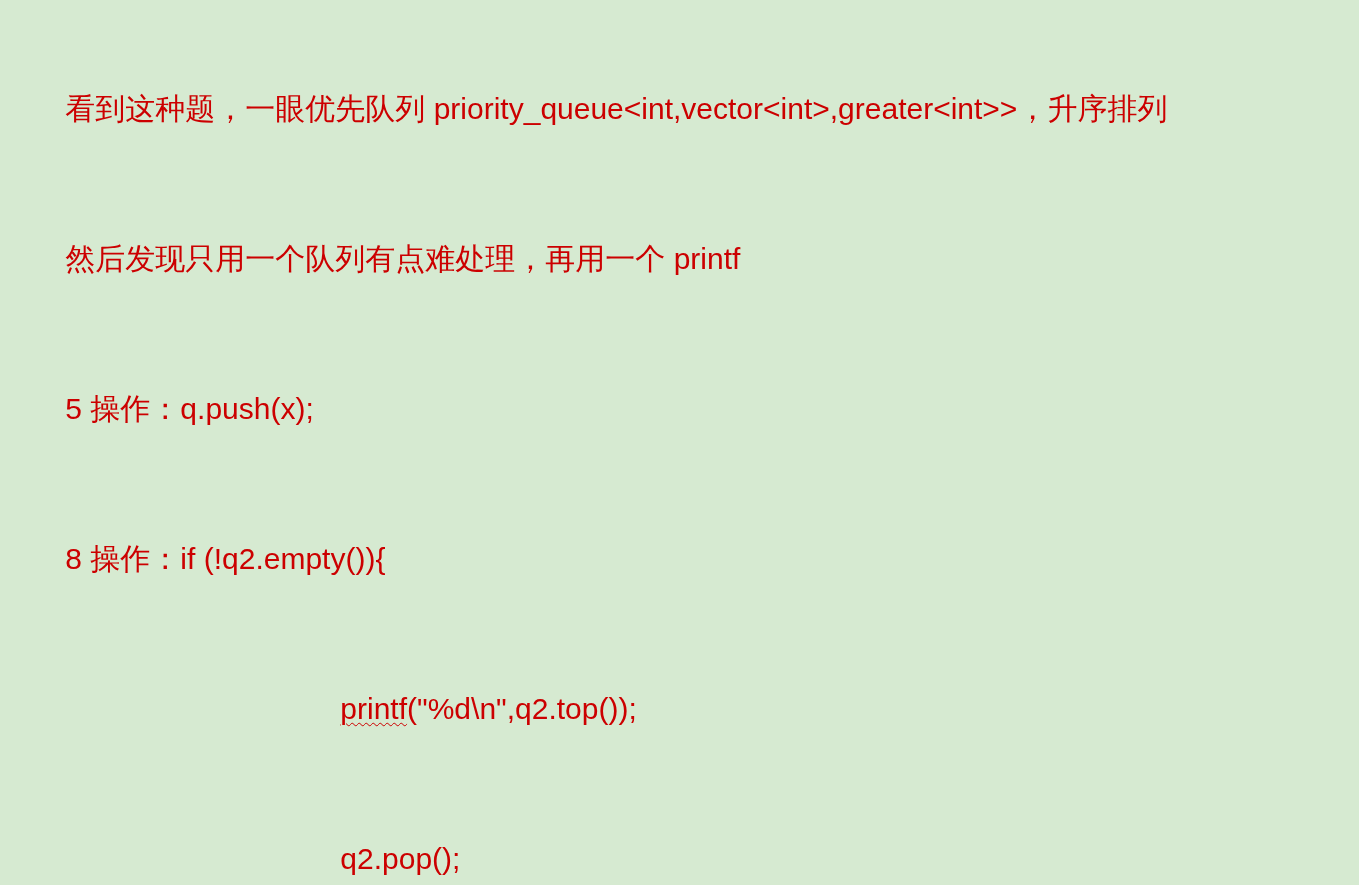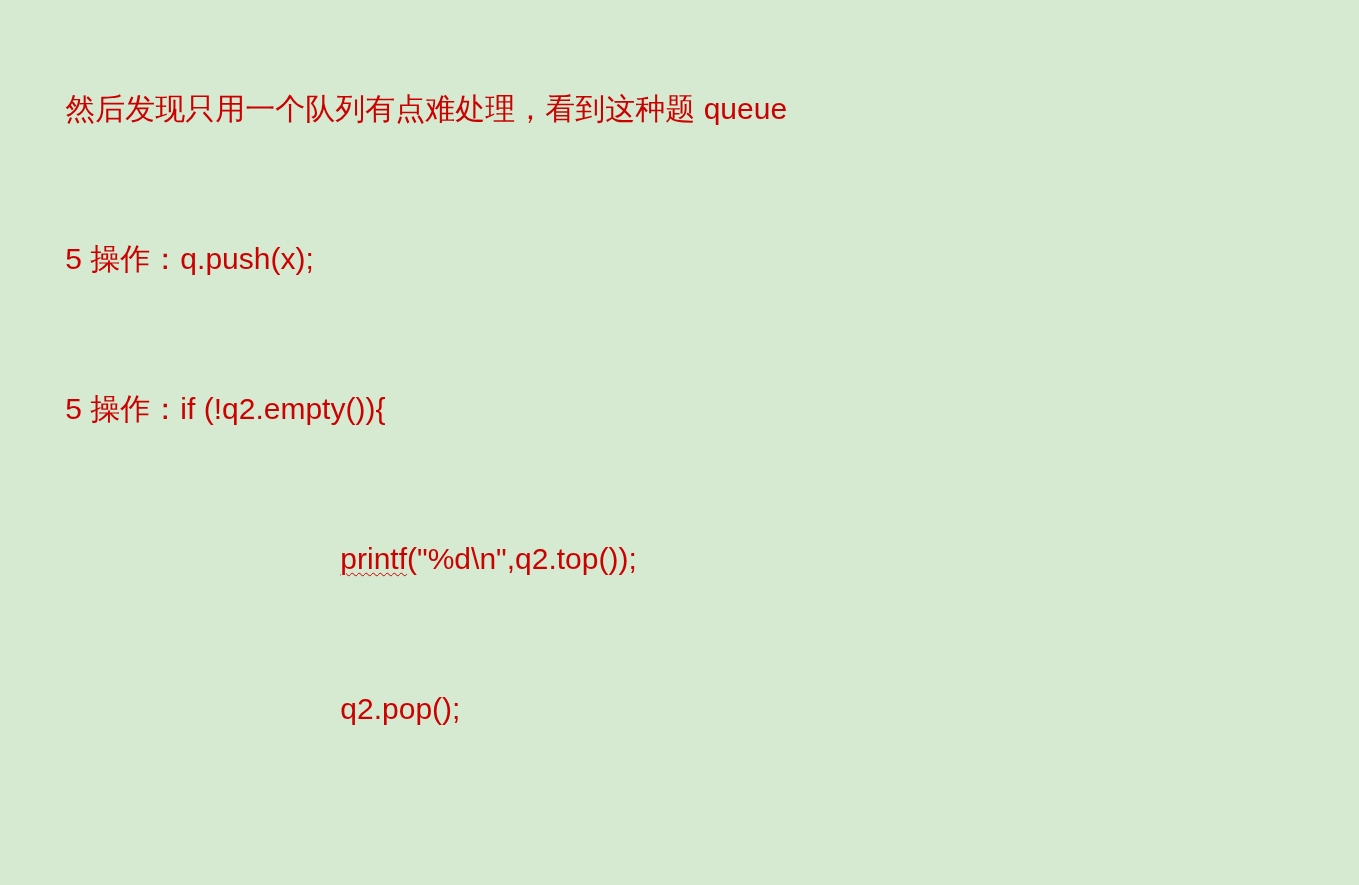--- a/index.html
+++ b/index.html
@@ -38,31 +38,34 @@
     text-decoration-thickness: 1px;
     text-underline-offset: 3px;
     text-align: right;
   }
 </style>
 </head>
 <body>
 
 <div class="page">
 
+  <div class="line indent-1">
+    <span>看到这种题，一眼优先队列 priority_queue&lt;int,vector&lt;int&gt;,greater&lt;int&gt;&gt;，升序排列</span>
+  </div>
 
   <div class="line indent-1">
-    <span>然后发现只用一个队列有点难处理，看到这种题 queue</span>
+    <span>然后发现只用一个队列有点难处理，再用一个 printf</span>
   </div>
 
   <div class="line indent-1">
     <span>5 操作：q.push(x);</span>
   </div>
 
   <div class="line indent-1">
-    <span>5 操作：if (!q2.empty()){</span>
+    <span>8 操作：if (!q2.empty()){</span>
   </div>
 
   <div class="line indent-3">
     <span class="spell">printf</span><span>("%d\n",q2.top());</span>
   </div>
 
   <div class="line indent-3">
     <span>q2.pop();</span>
   </div>
 

